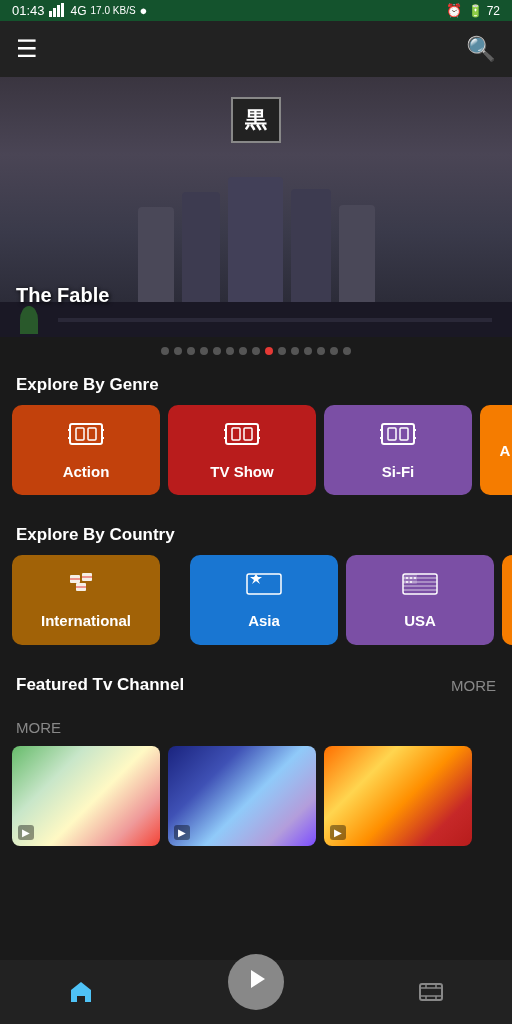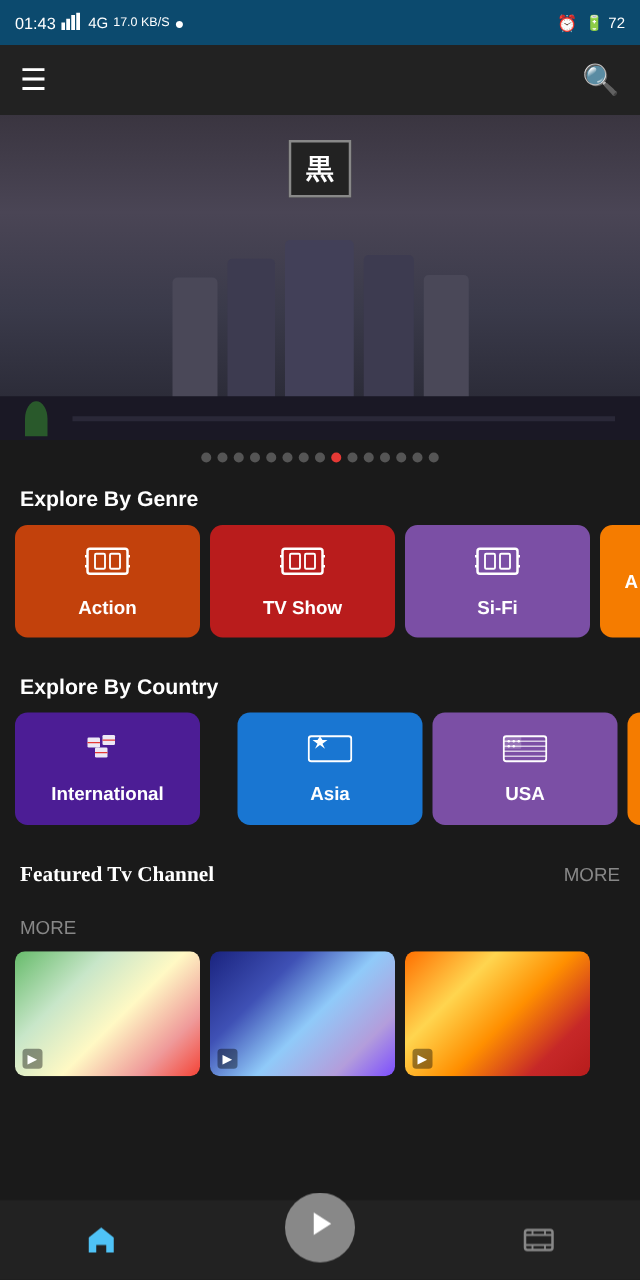--- a/index.html
+++ b/index.html
@@ -8,26 +8,26 @@
       width: 512px;
       min-height: 1024px;
       background: #1a1a1a;
       font-family: 'Segoe UI', Arial, sans-serif;
       color: #fff;
       overflow-x: hidden;
     }
 
     
     .status-bar {
-      background: #0c4a6e;
+      background: #14532d;
       display: flex;
       justify-content: space-between;
       align-items: center;
       padding: 4px 12px;
-      height: 36px;
+      height: 21px;
       font-size: 13px;
     }
     .status-left { display: flex; align-items: center; gap: 4px; }
     .status-right { display: flex; align-items: center; gap: 6px; }
 
     
     .header {
       background: #222;
       display: flex;
       align-items: center;
@@ -161,39 +161,38 @@
       flex: 0 0 148px;
       height: 90px;
       border-radius: 10px;
       display: flex;
       flex-direction: column;
       align-items: center;
       justify-content: center;
       gap: 8px;
       cursor: pointer;
     }
-    .country-card.red { background: #4c1d95; }
+    .country-card.red { background: #a16207; }
     .country-card.blue { background: #1976d2; margin-left: 22px; }
     .country-card.purple { background: #7b4fa5; }
     .country-card.orange { background: #f57c00; width: 50px; border-radius: 10px 0 0 10px; overflow: hidden; }
     .flag-icon { font-size: 26px; }
     .country-label { font-size: 15px; font-weight: 600; color: #fff; }
 
     
     .section-row {
       display: flex;
       justify-content: space-between;
       align-items: center;
       padding: 14px 16px 10px;
     }
     .section-row-title {
       font-size: 17px;
       font-weight: 600;
       color: #fff;
-      font-family: Liberation Serif, serif;
     }
     .more-link {
       font-size: 15px;
       color: #888;
       cursor: pointer;
     }
 
     
     .movies-row {
       display: flex;
@@ -296,20 +295,21 @@
       <div class="figure" style="width:55px;height:160px;background:#424058;border-radius:4px 4px 0 0;margin-bottom:0;"></div>
       <div class="figure" style="width:40px;height:148px;background:#3d3b50;border-radius:4px 4px 0 0;"></div>
       <div class="figure" style="width:36px;height:132px;background:#4a4858;border-radius:4px 4px 0 0;"></div>
     </div>
 
     <div style="position:absolute;bottom:0;left:0;right:0;height:35px;background:#1a1825;display:flex;align-items:center;padding:0 20px;gap:20px;">
       <div style="width:18px;height:28px;background:#2d6a2d;border-radius:50% 50% 0 0;opacity:0.8;"></div>
       <div style="flex:1;height:4px;background:#2a2838;"></div>
     </div>
   </div>
+  <div class="hero-title">The Fable</div>
 </div>
 
 <div class="dots">
   <div class="dot"></div>
   <div class="dot"></div>
   <div class="dot"></div>
   <div class="dot"></div>
   <div class="dot"></div>
   <div class="dot"></div>
   <div class="dot"></div>

